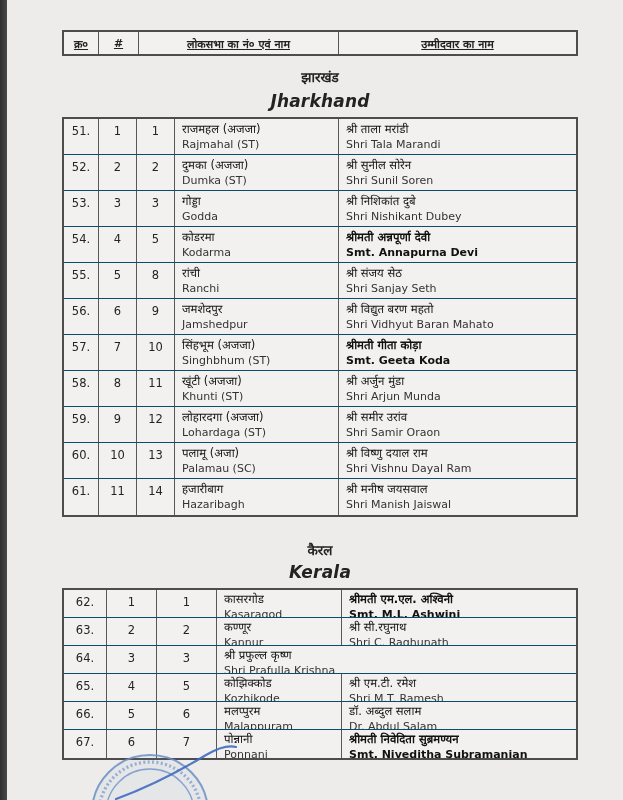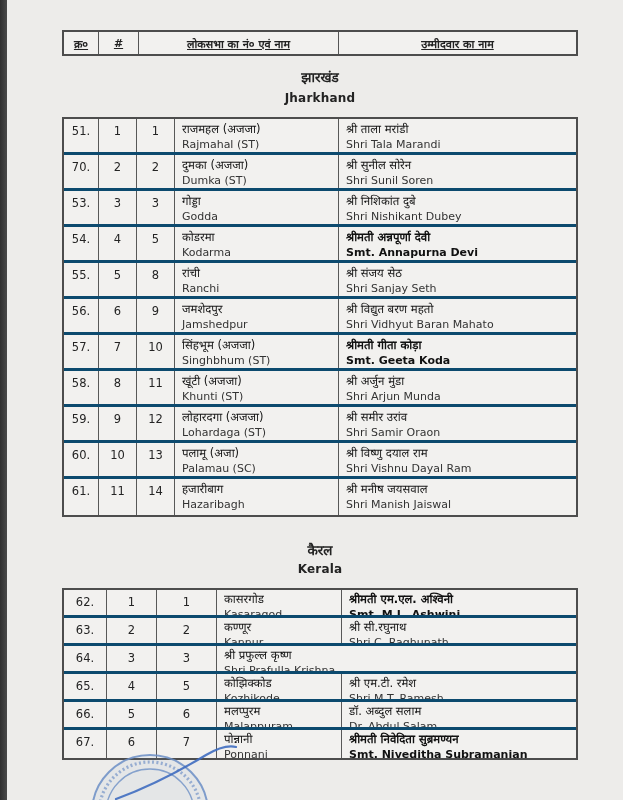--- a/index.html
+++ b/index.html
@@ -23,28 +23,28 @@
     border-right:1px solid #565656;display:flex;align-items:center;justify-content:center;
     font-size:11px;font-weight:bold;color:#222;white-space:nowrap;overflow:hidden;text-decoration:underline;
   }
   .hdr .hcell:last-child{border-right:none;}
   
   .sec-title{
     position:absolute;left:62px;width:516px;text-align:center;
     font-weight:bold;color:#232323;
   }
   .sec-hi{font-size:13.5px;}
-  .sec-en{font-size:12px;letter-spacing:.2px;}
+  .sec-en{font-size:17px;letter-spacing:.2px;font-style:italic;}
   
   .tbl{
     position:absolute;left:62px;width:516px;
     border:2px solid #4d4d4d;background:#f2f1ef;box-sizing:border-box;
   }
   .row{
-    display:grid;border-bottom:3px solid #0c4a6e;box-sizing:border-box;
+    display:grid;border-bottom:1px solid #0c4a6e;box-sizing:border-box;
   }
   .row:last-child{border-bottom:none;}
   .t-jh .row{grid-template-columns:35px 38px 38px 164px 1fr;height:36px;}
   .t-kl .row{grid-template-columns:43px 50px 60px 125px 1fr;height:28px;}
   .cell{border-right:1px solid #585858;box-sizing:border-box;overflow:hidden;}
   .cell:last-child{border-right:none;}
   .c-num{
     text-align:center;padding-top:5px;font-size:11.5px;color:#242424;
   }
   .c-text{padding:2px 4px 0 7px;}
@@ -79,21 +79,21 @@
       <div class="hi">राजमहल (अजजा)</div>
       <div class="en">Rajmahal (ST)</div>
     </div>
     <div class="cell c-text c-cand">
       <div class="hi">श्री ताला मरांडी</div>
       <div class="en">Shri Tala Marandi</div>
     </div>
   </div>
 
   <div class="row">
-    <div class="cell c-num"><span>70.</span></div>
+    <div class="cell c-num"><span>52.</span></div>
     <div class="cell c-num"><span>2</span></div>
     <div class="cell c-num"><span>2</span></div>
     <div class="cell c-text">
       <div class="hi">दुमका (अजजा)</div>
       <div class="en">Dumka (ST)</div>
     </div>
     <div class="cell c-text c-cand">
       <div class="hi">श्री सुनील सोरेन</div>
       <div class="en">Shri Sunil Soren</div>
     </div>

